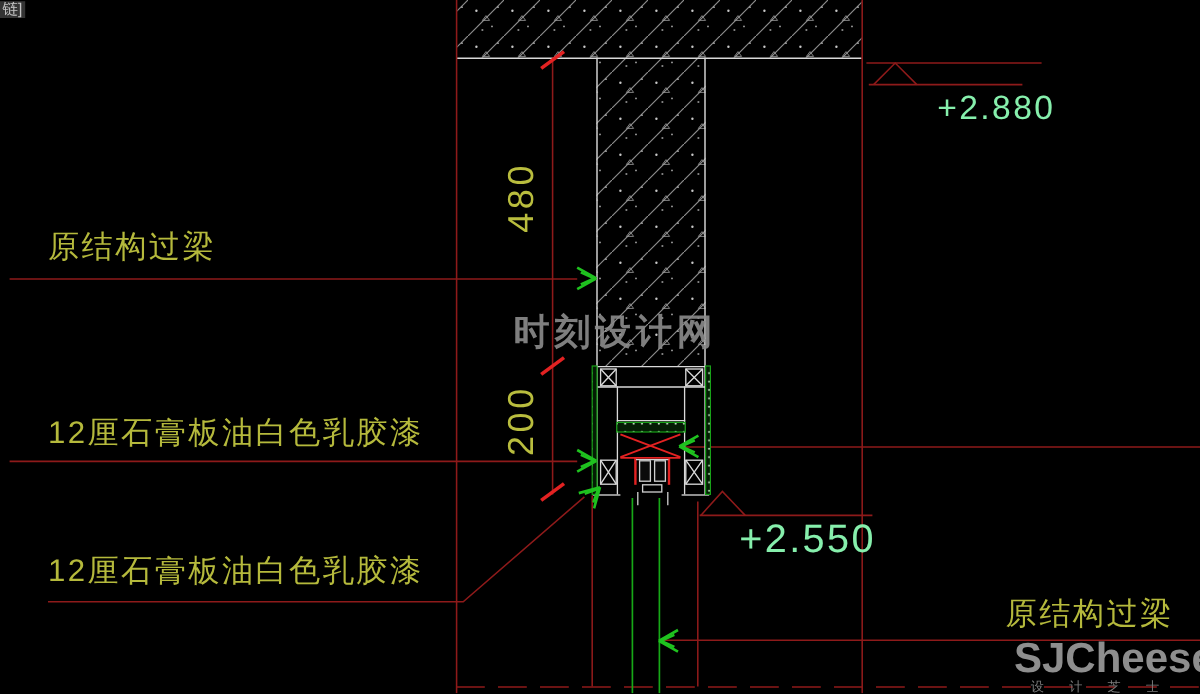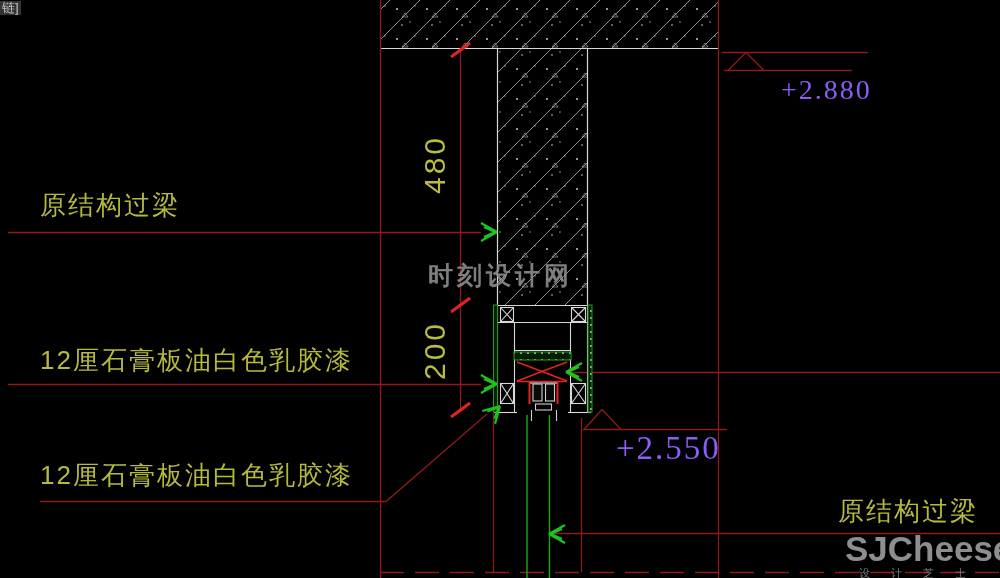--- a/index.html
+++ b/index.html
@@ -9,29 +9,29 @@
   }
   #stage svg{position:absolute;left:0;top:0;}
   .lbl{
     position:absolute;color:#b5b93c;font-size:26px;font-weight:400;
     letter-spacing:2px;white-space:nowrap;line-height:1;margin-left:32px;
   }
   .dim{
     position:absolute;color:#b9bd3e;font-size:30px;font-weight:400;line-height:1;
     transform:rotate(-90deg);transform-origin:0 0;letter-spacing:3px;white-space:nowrap;
   }
-  .lvl{position:absolute;color:#8b5cf6;font-weight:400;line-height:1;white-space:nowrap;letter-spacing:2px;font-family:Liberation Serif, serif;}
+  .lvl{position:absolute;color:#86efac;font-weight:400;line-height:1;white-space:nowrap;letter-spacing:2px;}
   #lvl-upper{left:781px;top:76px;font-size:28px;}
   #lvl-lower{left:616px;top:432px;font-size:33px;}
   #corner-frag{
     position:absolute;left:0;top:1px;color:#c4c4c4;font-size:13px;line-height:1.1;
     background:#343434;padding:0 2px;
   }
   #watermark{position:absolute;left:428px;top:263px;color:#8c8c8c;opacity:.9;}
-  #wm-name{font-size:25px;font-weight:bold;letter-spacing:4px;line-height:1;}
+  #wm-name{font-size:30px;font-weight:bold;letter-spacing:4px;line-height:1;}
   #wm-url{font-size:17px;font-weight:bold;letter-spacing:1px;line-height:1;margin-top:3px;}
   #brand{position:absolute;left:845px;top:531px;color:#8e8e8e;}
   #brand-name{font-size:35px;font-weight:bold;line-height:1;letter-spacing:0px;}
   #brand-tag{font-size:11px;color:#7b7b7b;letter-spacing:21px;padding-left:14px;margin-top:2px;line-height:1;}
 </style>
 </head>
 <body>
 
 <div id="stage">
 

